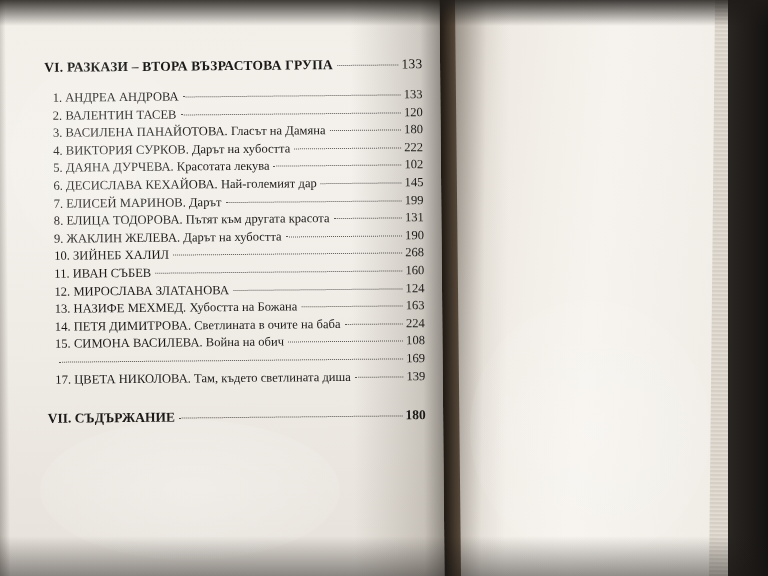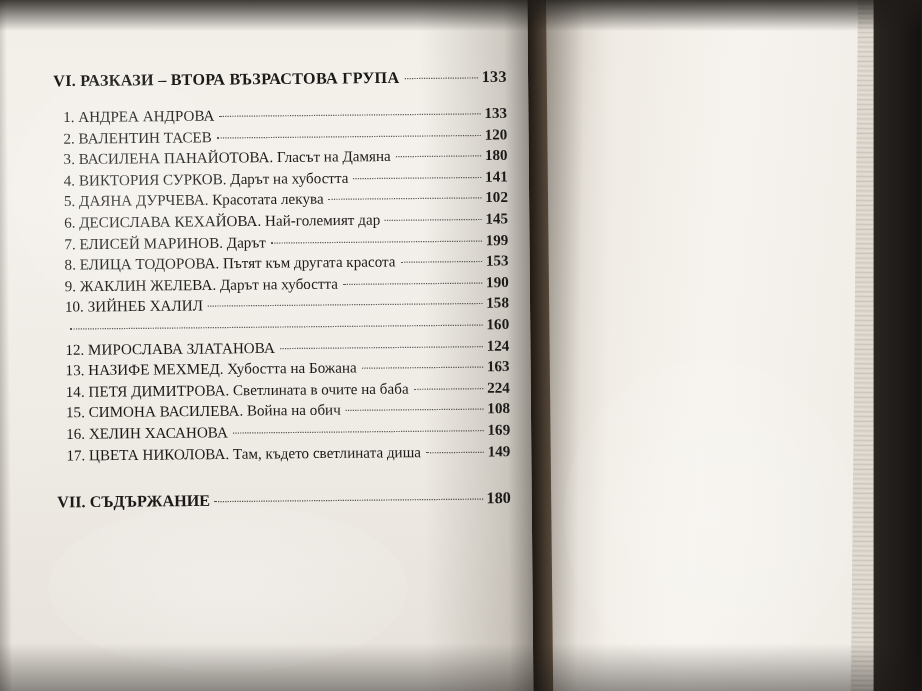--- a/index.html
+++ b/index.html
@@ -156,21 +156,20 @@
     flex: 1 1 auto;
     margin: 0 3px 0 4px;
     position: relative;
     top: -3px;
     border-bottom: 1.5px dotted rgba(30,28,25,0.72);
     min-width: 8px;
   }
   .page-no {
     flex: 0 0 auto;
     font-variant-numeric: tabular-nums;
-    font-weight: bold;
   }
 
   .section-head .leader {
     top: -3px;
   }
 
   .final-entry {
     margin-top: 22px;
     font-size: 13.5px;
     display: flex;
@@ -228,53 +227,54 @@
         <span class="page-no">120</span>
       </li>
       <li class="toc-item">
         <span class="toc-text">3. ВАСИЛЕНА ПАНАЙОТОВА. Гласът на Дамяна</span>
         <span class="leader"></span>
         <span class="page-no">180</span>
       </li>
       <li class="toc-item">
         <span class="toc-text">4. ВИКТОРИЯ СУРКОВ. Дарът на хубостта</span>
         <span class="leader"></span>
-        <span class="page-no">141</span>
+        <span class="page-no">222</span>
       </li>
       <li class="toc-item">
         <span class="toc-text">5. ДАЯНА ДУРЧЕВА. Красотата лекува</span>
         <span class="leader"></span>
         <span class="page-no">102</span>
       </li>
       <li class="toc-item">
         <span class="toc-text">6. ДЕСИСЛАВА КЕХАЙОВА. Най-големият дар</span>
         <span class="leader"></span>
         <span class="page-no">145</span>
       </li>
       <li class="toc-item">
         <span class="toc-text">7. ЕЛИСЕЙ МАРИНОВ. Дарът</span>
         <span class="leader"></span>
         <span class="page-no">199</span>
       </li>
       <li class="toc-item">
         <span class="toc-text">8. ЕЛИЦА ТОДОРОВА. Пътят към другата красота</span>
         <span class="leader"></span>
-        <span class="page-no">153</span>
+        <span class="page-no">131</span>
       </li>
       <li class="toc-item">
         <span class="toc-text">9. ЖАКЛИН ЖЕЛЕВА. Дарът на хубостта</span>
         <span class="leader"></span>
         <span class="page-no">190</span>
       </li>
       <li class="toc-item">
         <span class="toc-text">10. ЗИЙНЕБ ХАЛИЛ</span>
         <span class="leader"></span>
-        <span class="page-no">158</span>
-      </li>
-      <li class="toc-item">
+        <span class="page-no">268</span>
+      </li>
+      <li class="toc-item">
+        <span class="toc-text">11. ИВАН СЪБЕВ</span>
         <span class="leader"></span>
         <span class="page-no">160</span>
       </li>
       <li class="toc-item">
         <span class="toc-text">12. МИРОСЛАВА ЗЛАТАНОВА</span>
         <span class="leader"></span>
         <span class="page-no">124</span>
       </li>
       <li class="toc-item">
         <span class="toc-text">13. НАЗИФЕ МЕХМЕД. Хубостта на Божана</span>
@@ -285,28 +285,27 @@
         <span class="toc-text">14. ПЕТЯ ДИМИТРОВА. Светлината в очите на баба</span>
         <span class="leader"></span>
         <span class="page-no">224</span>
       </li>
       <li class="toc-item">
         <span class="toc-text">15. СИМОНА ВАСИЛЕВА. Война на обич</span>
         <span class="leader"></span>
         <span class="page-no">108</span>
       </li>
       <li class="toc-item">
-        <span class="toc-text">16. ХЕЛИН ХАСАНОВА</span>
         <span class="leader"></span>
         <span class="page-no">169</span>
       </li>
       <li class="toc-item">
         <span class="toc-text">17. ЦВЕТА НИКОЛОВА. Там, където светлината диша</span>
         <span class="leader"></span>
-        <span class="page-no">149</span>
+        <span class="page-no">139</span>
       </li>
     </ul>
 
     <div class="final-entry">
       <span class="toc-text">VII. СЪДЪРЖАНИЕ</span>
       <span class="leader"></span>
       <span class="page-no">180</span>
     </div>
   </div>
 

